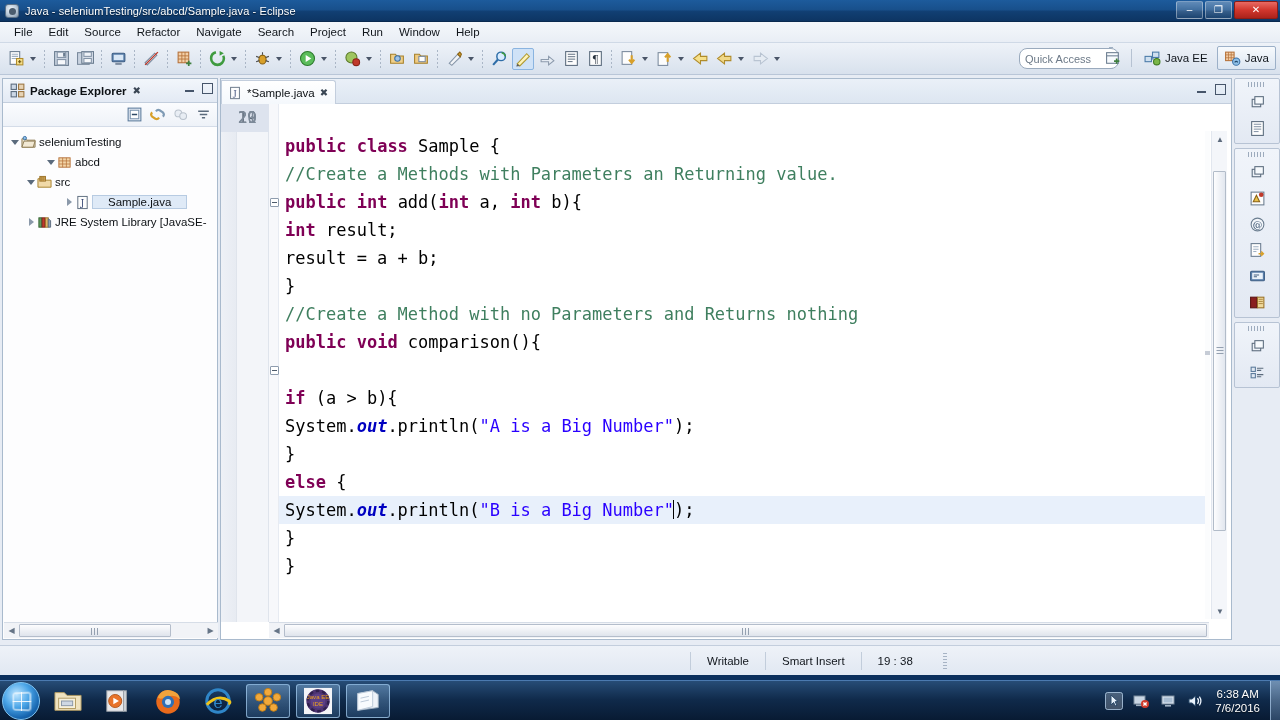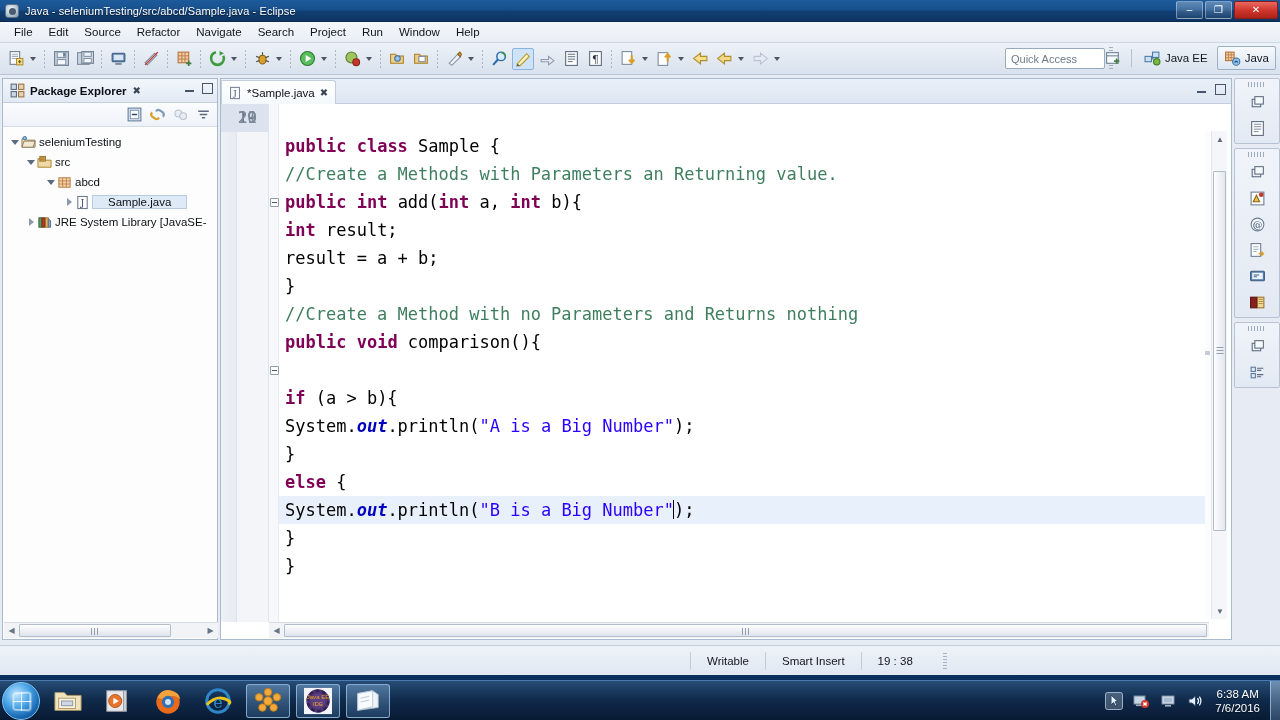--- a/index.html
+++ b/index.html
@@ -78,22 +78,22 @@
   .tarrow:after {
     content:""; border-left:3.5px solid transparent; border-right:3.5px solid transparent;
     border-top:4px solid #4a5568;
   }
   .tsep { width:1px; height:18px; margin:0 4px;
           background: repeating-linear-gradient(180deg,#aab6c6 0 2px, transparent 2px 4px); }
   .ic { width: 17px; height: 17px; position: relative; display:block; }
 
   
   .quickaccess {
-    position:absolute; right:175px; top:48px; width:100px; height:21px;
-    background:#fff; border:1px solid #9aaabd; border-radius:2px;
+    position:absolute; right:161px; top:48px; width:100px; height:21px;
+    background:#fff; border:1px solid #9aaabd; border-radius:8px;
     font-size:11px; color:#6d7a88; padding:3px 5px; line-height:14px;
   }
   .qa-grip { position:absolute; right:167px; top:47px; width:4px; height:23px;
     background: repeating-linear-gradient(180deg,#9fb0c3 0 1px, transparent 1px 3px); }
   .persp-wrap { position:absolute; right:4px; top:45px; height:26px; display:flex; align-items:center; gap:3px; }
   .persp-btn {
     display:flex; align-items:center; gap:4px; height:24px; padding:0 6px;
     font-size:11.5px; color:#11161c; border-radius:2px; white-space:nowrap;
   }
   .persp-btn.active { background: linear-gradient(180deg,#f7fafd,#dce6f2); border:1px solid #9cb0c8; }
@@ -571,36 +571,36 @@
       <div class="tree">
         <div class="trow" style="padding-left:6px">
           <span class="tarr open"></span>
           <svg class="ic" viewBox="0 0 16 16" style="width:15px;height:15px">
               <path d="M1 13V4h4l1.2 1.5H15V13z" fill="#e9dfc8" stroke="#8d7b52"></path>
               <path d="M1 13 L3.2 6.5 H15 L13 13 Z" fill="#f2e9d4" stroke="#8d7b52"></path>
               <circle cx="4" cy="3.3" r="1.8" fill="#8fc0e8" stroke="#3a6fa5"></circle>
             </svg>
           <span class="tlabel">seleniumTesting</span>
         </div>
+        <div class="trow" style="padding-left:42px">
+          <span class="tarr open"></span>
+          <svg class="ic" viewBox="0 0 16 16" style="width:15px;height:15px">
+              <rect x="2" y="3" width="12" height="10" fill="#f3d6a9" stroke="#b5713a"></rect>
+              <path d="M2 6.3h12M2 9.6h12M6 3v10M10 3v10" stroke="#b5713a" stroke-width=".8"></path>
+            </svg>
+          <span class="tlabel">abcd</span>
+        </div>
         <div class="trow" style="padding-left:22px">
           <span class="tarr open"></span>
           <svg class="ic" viewBox="0 0 16 16" style="width:15px;height:15px">
               <path d="M1 13V4h4l1.2 1.5H15V13z" fill="#f0d9a8" stroke="#a6802a"></path>
               <rect x="3" y="1.5" width="6" height="5" fill="#e0b469" stroke="#9b7228"></rect>
               <path d="M3 3h6M3 4.5h6M4.5 1.5v5M6.5 1.5v5" stroke="#9b7228" stroke-width=".6"></path>
             </svg>
           <span class="tlabel">src</span>
-        </div>
-        <div class="trow" style="padding-left:42px">
-          <span class="tarr open"></span>
-          <svg class="ic" viewBox="0 0 16 16" style="width:15px;height:15px">
-              <rect x="2" y="3" width="12" height="10" fill="#f3d6a9" stroke="#b5713a"></rect>
-              <path d="M2 6.3h12M2 9.6h12M6 3v10M10 3v10" stroke="#b5713a" stroke-width=".8"></path>
-            </svg>
-          <span class="tlabel">abcd</span>
         </div>
         <div class="trow" style="padding-left:60px">
           <span class="tarr closed"></span>
           <svg class="ic" viewBox="0 0 16 16" style="width:15px;height:15px">
               <rect x="3" y="1.5" width="10" height="13" fill="#fdfdfd" stroke="#5b6b7d"></rect>
               <text x="8" y="11.5" font-size="9" text-anchor="middle" fill="#2a3a6b" font-family="DejaVu Serif, serif">J</text>
             </svg>
           <span class="tlabel sel">Sample.java</span>
         </div>
         <div class="trow" style="padding-left:22px">

